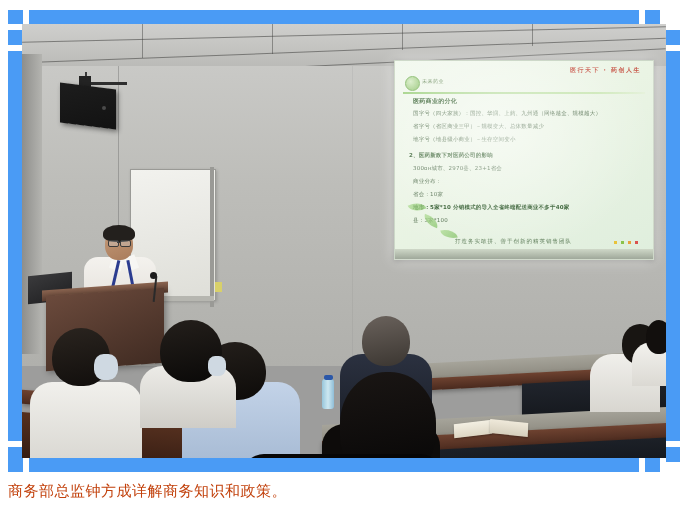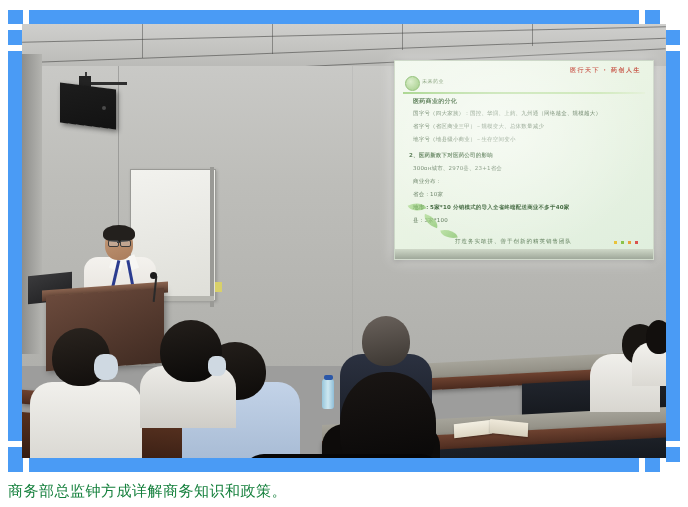--- a/index.html
+++ b/index.html
@@ -215,21 +215,21 @@
     background:linear-gradient(180deg,#f6f6f4,#d9d9d4);
     clip-path:polygon(0 0,100% 0,88% 100%,12% 100%);
   }
 
   
   #caption{
     position:absolute;left:0;top:480px;width:688px;height:27px;
   }
   #caption-text{
     position:absolute;left:8px;top:2px;
-    font-size:15px;color:#15803d;
+    font-size:15px;color:#c2410c;
     font-family:"DejaVu Sans","Liberation Sans",sans-serif;
     letter-spacing:.5px;white-space:nowrap;
   }
 </style>
 </head>
 <body>
 
 <div id="figure">
 
   <div id="photo">

